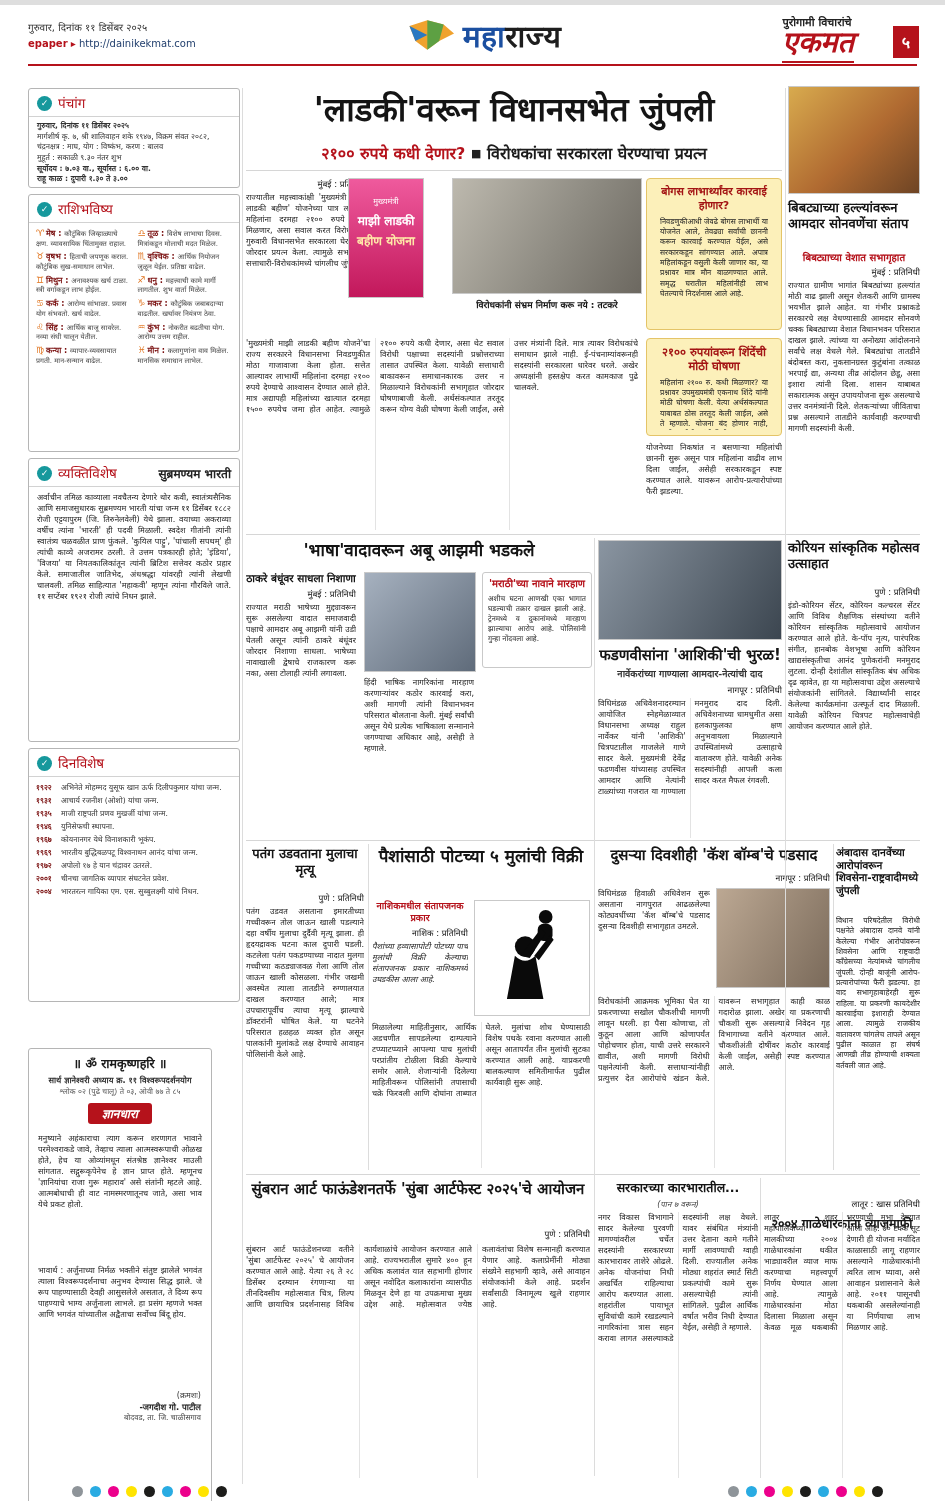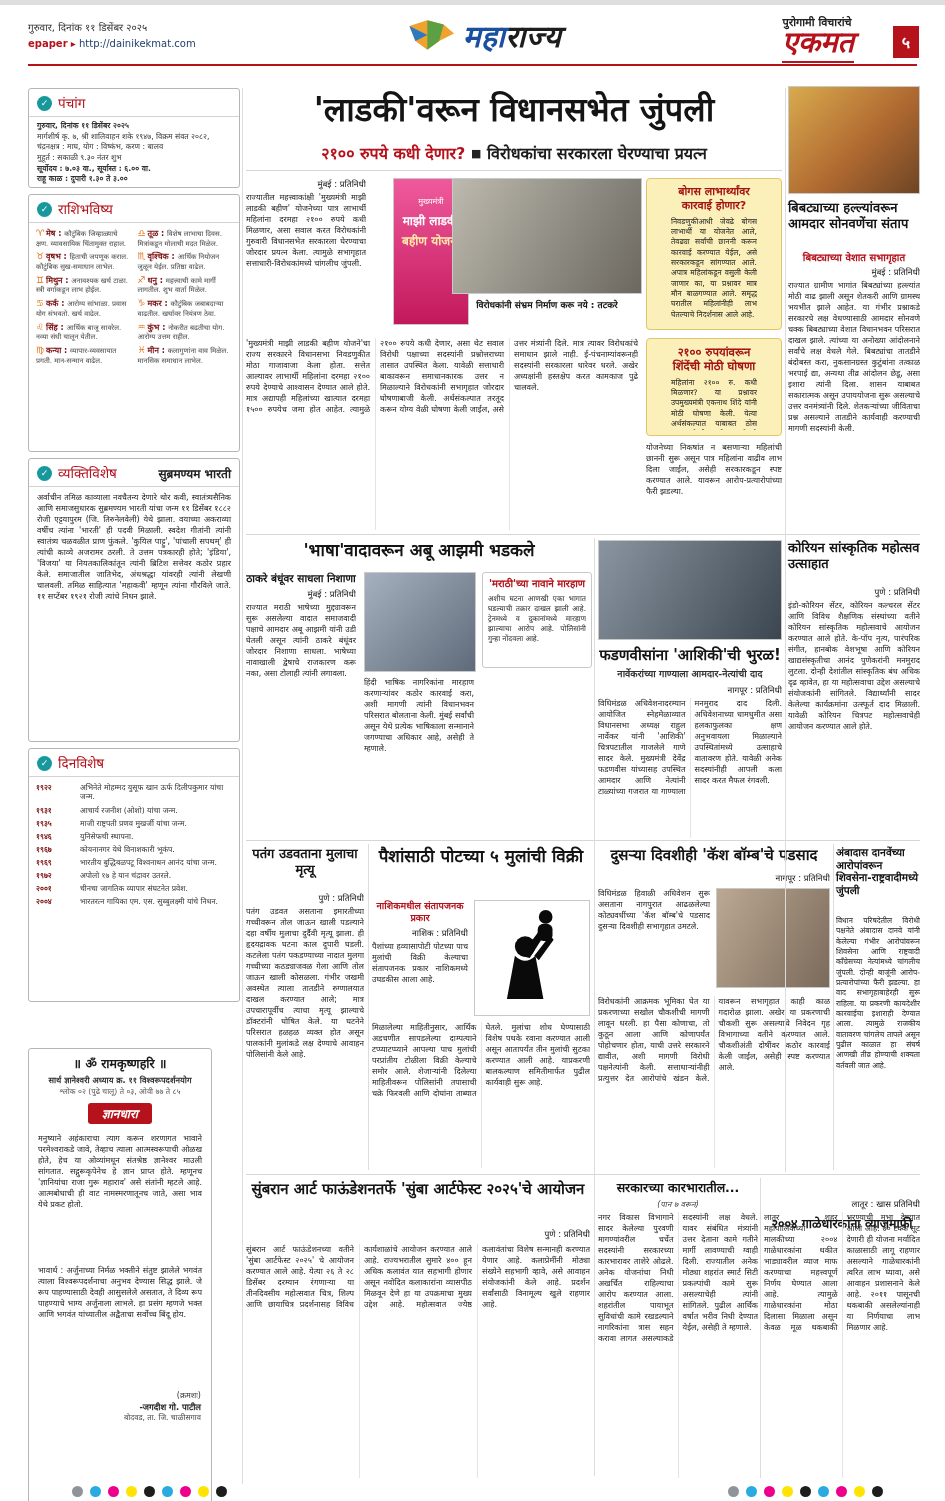--- a/index.html
+++ b/index.html
@@ -6,35 +6,35 @@
   body{width:945px;height:1501px;background:#ffffff;font-family:"DejaVu Sans",sans-serif;color:#222;position:relative;overflow:hidden;}
   .abs{position:absolute;box-sizing:border-box;}
   .b{font-weight:bold;}
   .red{color:#b5121b;}
   .body{font-size:8px;line-height:1.38;text-align:justify;color:#232323;overflow:hidden;}
   .rep{font-size:8.5px;font-weight:normal;text-align:right;color:#101010;}
   .cap{font-size:9px;font-weight:bold;color:#151515;line-height:1.25;}
   .headline{font-weight:bold;color:#141414;line-height:1.2;}
   .center{text-align:center;}
   .photo{overflow:hidden;border:1px solid #c9c9c9;}
-  .ybox{background:#fcf0ba;border:1px solid #e4c468;border-radius:4px;padding:6px 24px;overflow:hidden;}
+  .ybox{background:#fcf0ba;border:1px solid #e4c468;border-radius:4px;padding:6px 13px;overflow:hidden;}
   .ybox-t{color:#a31414;font-weight:bold;font-size:11px;text-align:center;line-height:1.25;margin-bottom:4px;}
   .sb{border:1px solid #b5b5b5;border-radius:3px;background:#fff;overflow:hidden;}
   .sb-h{display:flex;align-items:center;gap:6px;padding:5px 8px 4px;border-bottom:1px solid #d2d2d2;}
   .sb-icon{width:15px;height:15px;border-radius:50%;background:#16989c;color:#fff;font-size:9px;display:flex;align-items:center;justify-content:center;flex:0 0 15px;}
   .sb-title{color:#b5121b;font-weight:normal;font-size:13.5px;}
   .sb-sub{margin-left:auto;font-size:12px;font-weight:bold;color:#222;}
   .vline{position:absolute;width:1px;background:#dcdcdc;}
   .hline{position:absolute;height:1px;background:#d6d6d6;}
   .z-grid{display:grid;grid-template-columns:1fr 1fr;gap:3px 7px;padding:5px 7px;}
   .z-item{font-size:7px;line-height:1.28;color:#454545;}
   .z-sym{color:#e0731d;font-size:9px;margin-right:2px;}
   .z-name{font-weight:bold;font-size:8px;color:#7a1010;}
   .d-list{padding:4px 7px;}
-  .d-item{display:flex;gap:19px;font-size:7.6px;line-height:1.3;padding:1.6px 0;color:#333;}
+  .d-item{display:flex;gap:0;font-size:7.6px;line-height:1.3;padding:1.6px 0;color:#333;}
   .d-year{font-weight:bold;color:#7a1010;flex:0 0 25px;}
   .dot{width:11px;height:11px;border-radius:50%;display:inline-block;}
   .dots{display:flex;gap:7px;}
   .mh-text{font-size:30px;font-weight:bold;letter-spacing:.5px;}
   .brand{font-family:"DejaVu Serif",serif;font-style:italic;font-weight:bold;font-size:29px;color:#b5121b;line-height:1;border-bottom:2px solid #b5121b;padding-bottom:2px;}
   .pageno{background:#b5121b;color:#fff;font-size:16px;font-weight:bold;display:flex;align-items:center;justify-content:center;}
   .cols2{column-count:2;column-gap:9px;column-rule:1px solid #e3e3e3;}
   .cols3{column-count:3;column-gap:10px;column-rule:1px solid #e3e3e3;}
   .badge{background:#b5121b;color:#fff;font-weight:bold;font-style:italic;font-size:12px;padding:2px 14px;border-radius:3px;display:inline-block;}
   .subred{color:#b5121b;font-weight:bold;}
@@ -45,21 +45,21 @@
 
 <div class="abs" style="left:0;top:0;width:945px;height:5px;background:#dedede;"></div>
 
 <div class="abs" style="left:28px;top:20px;font-size:10px;color:#333;">गुरुवार, दिनांक ११ डिसेंबर २०२५</div>
 <div class="abs" style="left:28px;top:38px;font-size:10px;">
   <span class="red b">epaper</span>
   <span style="color:#b5121b;">▸</span>
   <a href="#">http://dainikekmat.com</a>
 </div>
 
-<div class="abs" style="left:368px;top:10px;width:230px;height:50px;display:flex;align-items:center;gap:6px;justify-content:center;font-style:italic;">
+<div class="abs" style="left:368px;top:10px;width:230px;height:50px;display:flex;align-items:center;gap:6px;justify-content:center;">
   <span style="display:inline-block;width:52px;height:38px;">
     <svg viewBox="0 0 70 44" width="52" height="38">
       <path d="M6 10 L30 2 L52 8 L66 20 L46 30 L30 42 L14 30 Z" fill="#f0a22e"></path>
       <path d="M30 2 L52 8 L46 30 L30 42 Z" fill="#43a047" opacity="0.85"></path>
       <path d="M6 10 L30 22 L14 30 Z" fill="#2b79c2"></path>
     </svg>
   </span>
   <span class="mh-text"><span style="color:#1b4fa0;">महा</span><span style="color:#1d1d1d;">राज्य</span></span>
 </div>
 
@@ -182,21 +182,21 @@
   <span style="color:#222;font-size:11px;vertical-align:2px;">■</span>
   <span style="color:#1c1c1c;">विरोधकांचा सरकारला घेरण्याचा प्रयत्न</span>
 </div>
 <div class="hline" style="left:246px;top:170px;width:536px;"></div>
 
 <div class="abs" style="left:246px;top:178px;width:120px;height:154px;">
   <div class="rep">मुंबई : प्रतिनिधी</div>
   <div class="body" style="height:140px;margin-top:3px;">राज्यातील महत्त्वाकांक्षी 'मुख्यमंत्री माझी लाडकी बहीण' योजनेच्या पात्र लाभार्थी महिलांना दरमहा २१०० रुपये कधी मिळणार, असा सवाल करत विरोधकांनी गुरुवारी विधानसभेत सरकारला घेरण्याचा जोरदार प्रयत्न केला. त्यामुळे सभागृहात सत्ताधारी-विरोधकांमध्ये चांगलीच जुंपली.</div>
 </div>
 
-<div class="abs photo" style="left:348px;top:178px;width:76px;height:147px;background:linear-gradient(180deg,#ef5a9d,#c2185b);margin-left:45px;">
+<div class="abs photo" style="left:348px;top:178px;width:76px;height:120px;background:linear-gradient(180deg,#ef5a9d,#c2185b);">
   <div style="color:#fff;text-align:center;padding-top:16px;font-size:8px;">मुख्यमंत्री</div>
   <div style="color:#fff;text-align:center;font-weight:bold;font-size:12px;margin-top:6px;">माझी लाडकी</div>
   <div style="color:#ffe9a8;text-align:center;font-weight:bold;font-size:12px;margin-top:3px;">बहीण योजना</div>
 </div>
 
 <div class="abs photo" style="left:452px;top:178px;width:190px;height:116px;background:linear-gradient(120deg,#bdb9ae,#8f8c83 55%,#6c6860);"></div>
 <div class="abs cap center" style="left:452px;top:300px;width:190px;">विरोधकांनी संभ्रम निर्माण करू नये : तटकरे</div>
 
 <div class="abs ybox" style="left:646px;top:178px;width:136px;height:152px;">
   <div class="ybox-t">बोगस लाभार्थ्यांवर कारवाई होणार?</div>
@@ -249,21 +249,21 @@
 <div class="hline" style="left:246px;top:840px;width:674px;"></div>
 
 <div class="abs headline center" style="left:246px;top:846px;width:118px;font-size:13px;">पतंग उडवताना मुलाचा मृत्यू</div>
 <div class="abs rep" style="left:246px;top:892px;width:118px;">पुणे : प्रतिनिधी</div>
 <div class="abs body" style="left:246px;top:906px;width:118px;height:262px;">पतंग उडवत असताना इमारतीच्या गच्चीवरून तोल जाऊन खाली पडल्याने दहा वर्षीय मुलाचा दुर्दैवी मृत्यू झाला. ही हृदयद्रावक घटना काल दुपारी घडली. कटलेला पतंग पकडण्याच्या नादात मुलगा गच्चीच्या कठड्याजवळ गेला आणि तोल जाऊन खाली कोसळला. गंभीर जखमी अवस्थेत त्याला तातडीने रुग्णालयात दाखल करण्यात आले; मात्र उपचारापूर्वीच त्याचा मृत्यू झाल्याचे डॉक्टरांनी घोषित केले. या घटनेने परिसरात हळहळ व्यक्त होत असून पालकांनी मुलांकडे लक्ष देण्याचे आवाहन पोलिसांनी केले आहे.</div>
 
 <div class="abs headline center" style="left:372px;top:846px;width:218px;font-size:17px;">पैशांसाठी पोटच्या ५ मुलांची विक्री</div>
 <div class="abs" style="left:372px;top:900px;width:96px;height:116px;">
   <div class="subred center" style="font-size:9.5px;line-height:1.25;">नाशिकमधील संतापजनक प्रकार</div>
   <div class="rep" style="margin:3px 0;">नाशिक : प्रतिनिधी</div>
-  <div class="body" style="height:66px;">पैशांच्या हव्यासापोटी पोटच्या पाच मुलांची विक्री केल्याचा संतापजनक प्रकार नाशिकमध्ये उघडकीस आला आहे.</div>
+  <div class="body" style="height:66px;font-style:italic;">पैशांच्या हव्यासापोटी पोटच्या पाच मुलांची विक्री केल्याचा संतापजनक प्रकार नाशिकमध्ये उघडकीस आला आहे.</div>
 </div>
 <div class="abs photo" style="left:474px;top:900px;width:116px;height:116px;background:#fff;">
   <svg viewBox="0 0 100 100" width="114" height="114">
     <g fill="#0a0a0a">
       <circle cx="44" cy="40" r="9"></circle>
       <path d="M35 48 q9 9 18 0 l7 38 h-32 z"></path>
       <circle cx="62" cy="14" r="6"></circle>
       <rect x="55" y="20" width="13" height="15" rx="5"></rect>
       <path d="M40 48 L58 24 L62 28 L48 50 Z"></path>
       <path d="M52 48 L66 30 L69 34 L56 52 Z"></path>

